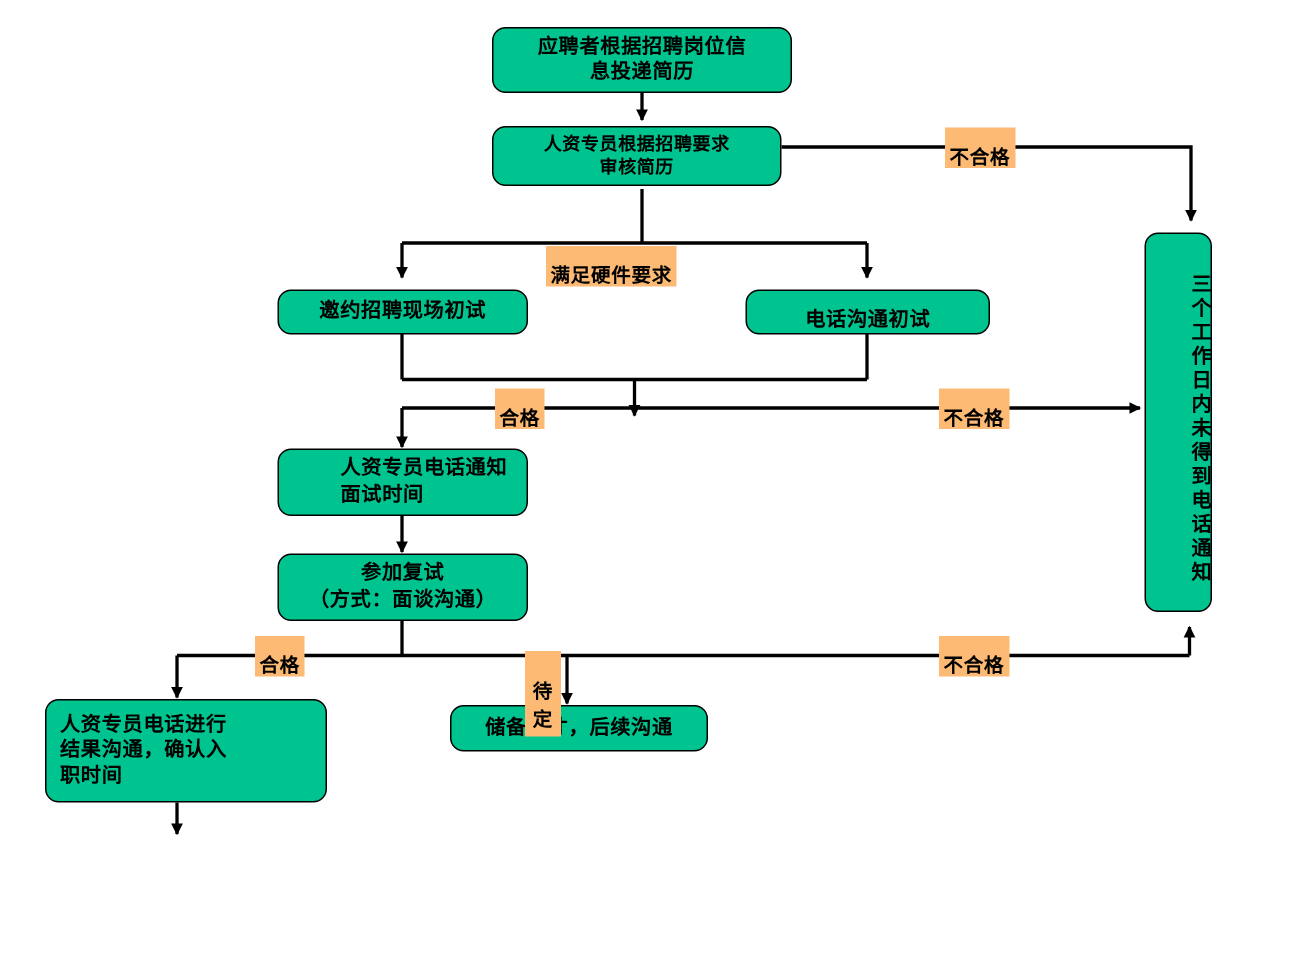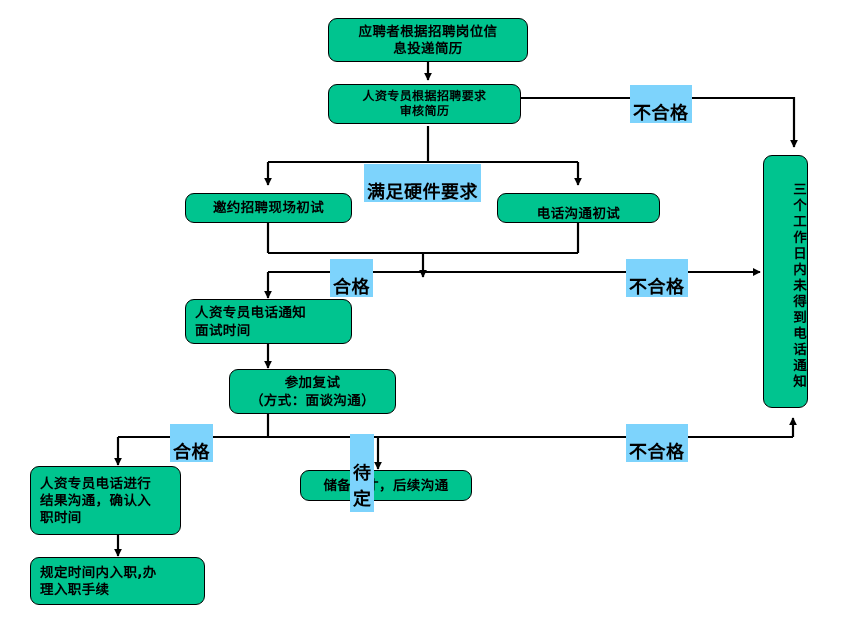--- a/index.html
+++ b/index.html
@@ -57,24 +57,24 @@
     letter-spacing: 2.5px;
     align-items: flex-start;
     justify-content: center;
     padding-top: 8px;
   }
   .node.vertical .node-text {
     padding: 0;
   }
   .edge-label {
     position: absolute;
-    font-size: 18px;
+    font-size: 13px;
     font-weight: bold;
     color: #000000;
-    background: #7dd3fc;
+    background: #fdba74;
     line-height: 1.05;
     letter-spacing: 0.5px;
     padding: 0 3px;
     white-space: pre-line;
     text-align: center;
     z-index: 4;
   }
   .edge-label.stacked {
     line-height: 1.45;
   }
@@ -148,40 +148,36 @@
   </div>
 
   <div class="node" style="left:185px; top:193px; width:167px; height:30px; font-size:13.5px;">
     <span class="node-text">邀约招聘现场初试</span>
   </div>
 
   <div class="node" style="left:497px; top:193px; width:163px; height:30px; font-size:13.5px;align-items:flex-end;">
     <span class="node-text">电话沟通初试</span>
   </div>
 
-  <div class="node left-align" style="left:185px; top:299px; width:167px; height:45px; font-size:13.5px;">
+  <div class="node left-align" style="left:185px; top:299px; width:167px; height:45px; font-size:13.5px;padding-left:32px;">
     <span class="node-text">人资专员电话通知
 面试时间</span>
   </div>
 
-  <div class="node" style="left:185px; top:369px; width:167px; height:45px; font-size:13.5px;margin-left:44px;">
+  <div class="node" style="left:185px; top:369px; width:167px; height:45px; font-size:13.5px;">
     <span class="node-text">参加复试
 （方式：面谈沟通）</span>
   </div>
 
-  <div class="node left-align" style="left:30px; top:466px; width:151px; height:69px; font-size:13.5px;">
+  <div class="node left-align" style="left:30px; top:466px; width:188px; height:69px; font-size:13.5px;">
     <span class="node-text">人资专员电话进行
 结果沟通，确认入
 职时间</span>
   </div>
 
-  <div class="node left-align" style="left:30px; top:557px; width:175px; height:48px; font-size:13.5px;">
-    <span class="node-text">规定时间内入职,办
-理入职手续</span>
-  </div>
 
   <div class="node" style="left:300px; top:470px; width:172px; height:31px; font-size:13.5px;">
     <span class="node-text">储备人才，后续沟通</span>
   </div>
 
   <div class="node vertical" style="left:763px; top:155px; width:45px; height:253px; font-size:13.5px;">
     <span class="node-text">三个工作日内未得到电话通知</span>
   </div>
 
   <div class="edge-label" style="left:630px; top:85px;">

